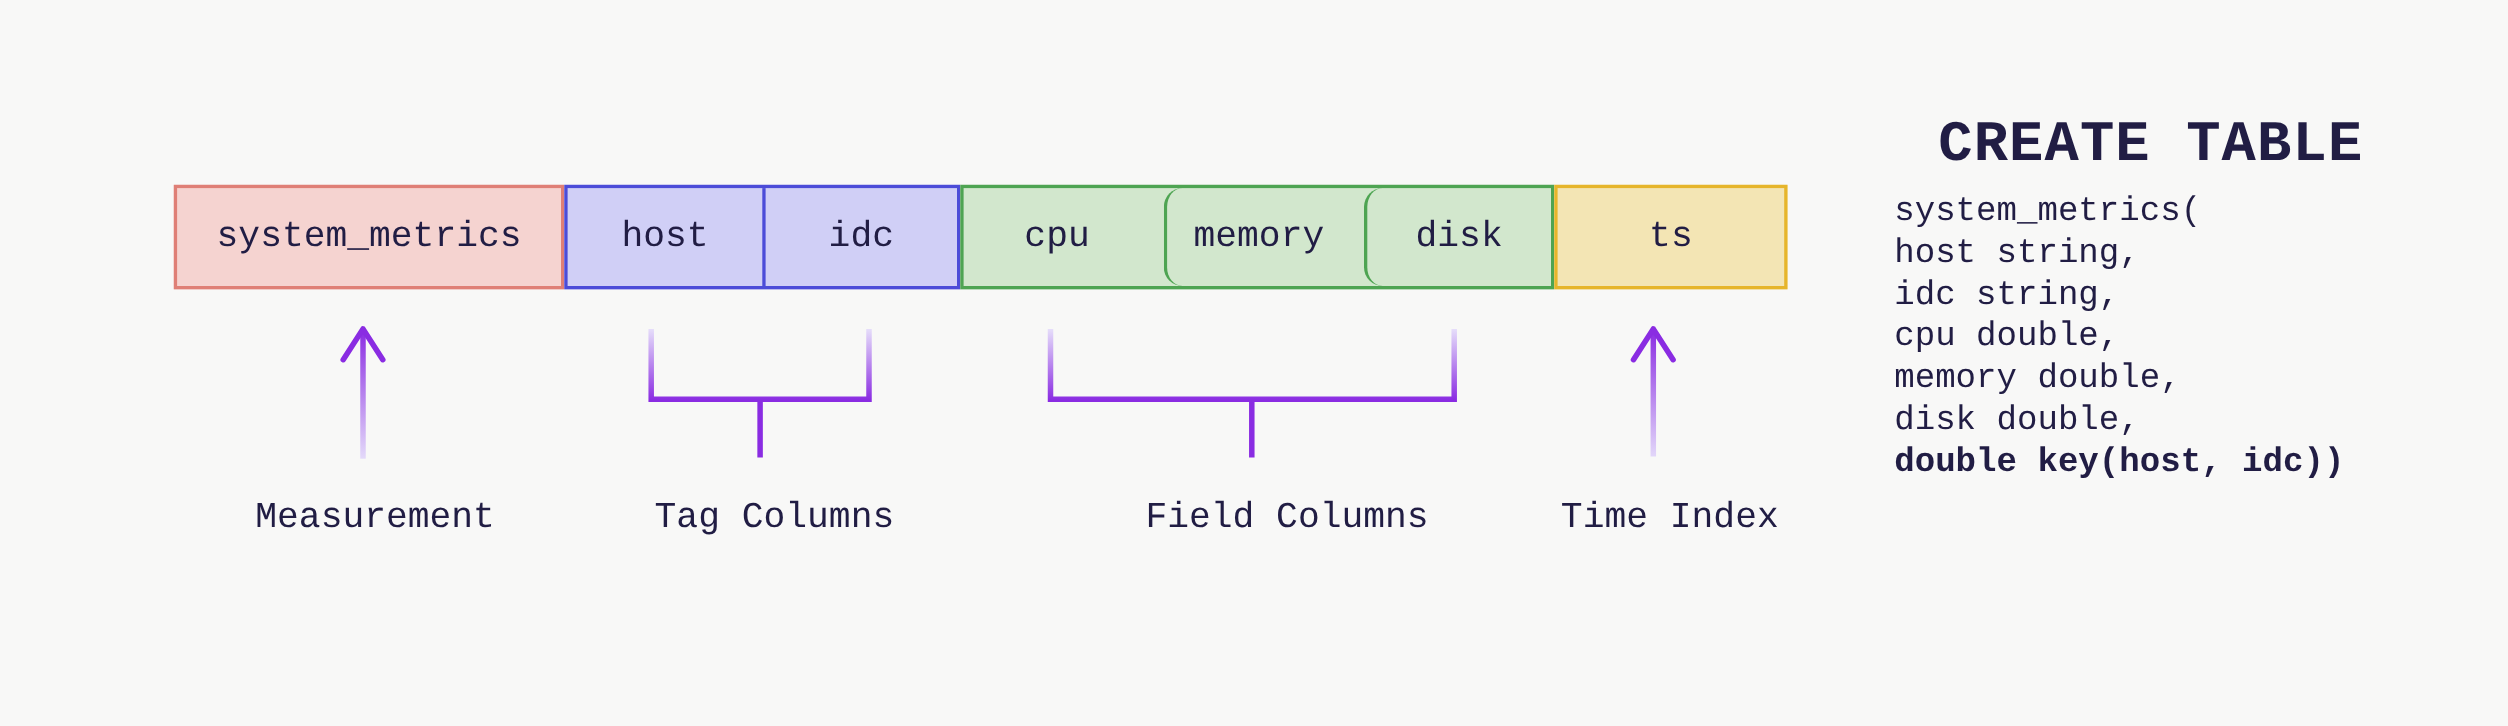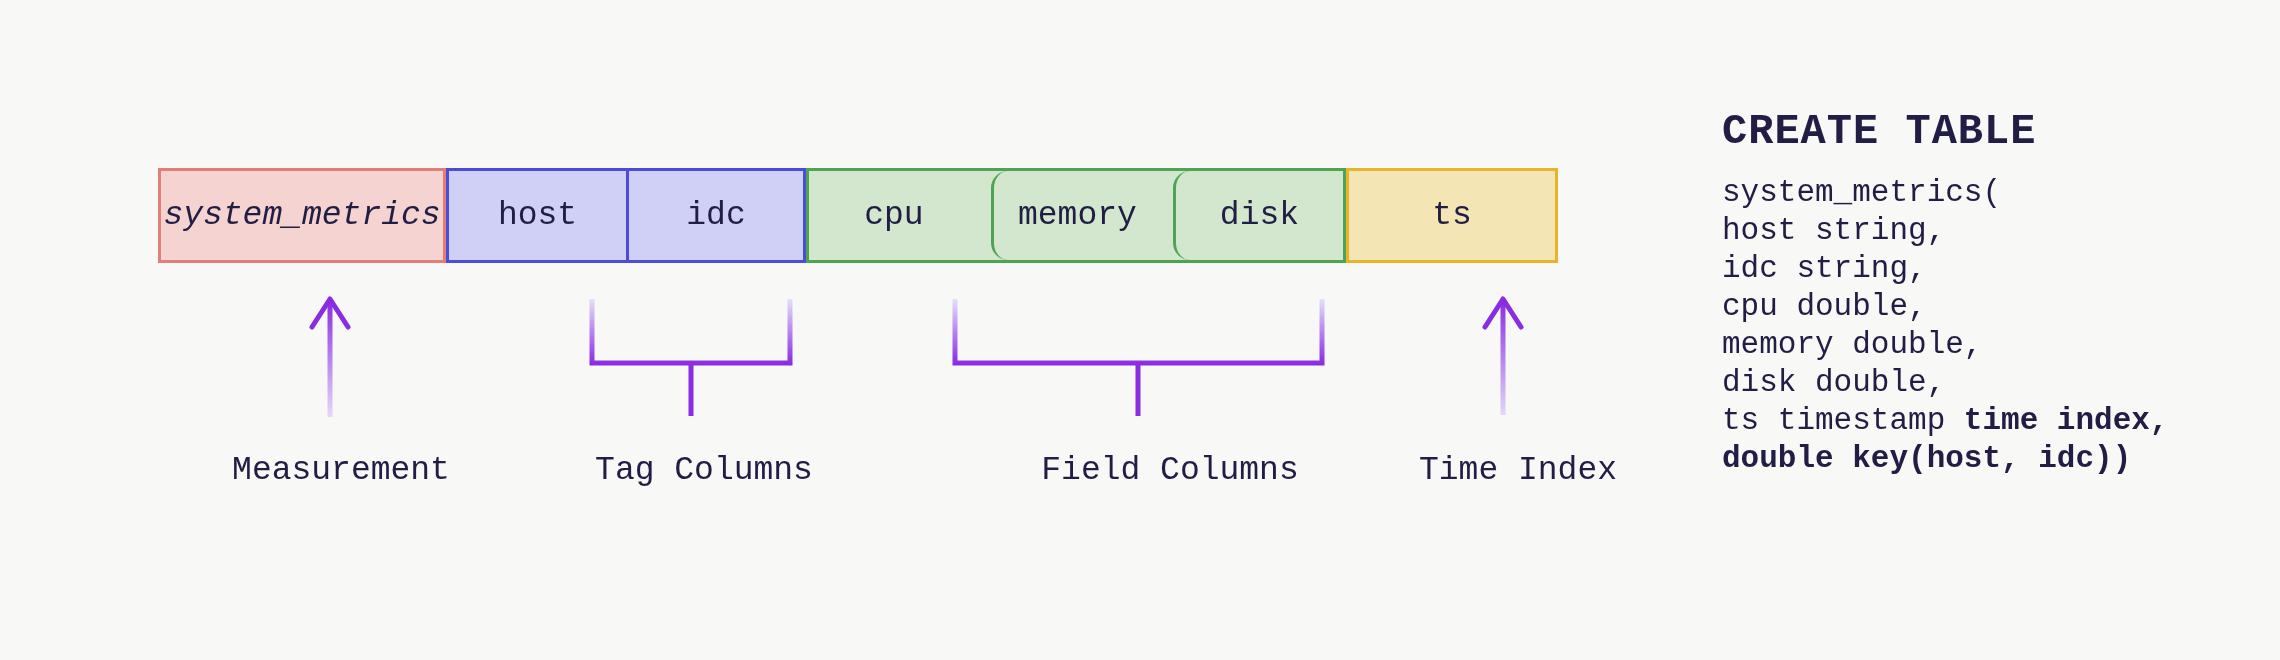--- a/index.html
+++ b/index.html
@@ -32,23 +32,22 @@
     height: 95px; display: flex; align-items: stretch;
   }
   .seg {
     display: flex; align-items: stretch;
   }
   .cell {
     display: flex; align-items: center; justify-content: center;
     font-size: 33px; letter-spacing: 0px; white-space: nowrap;
   }
   .seg-measurement {
-    width: 288px; background: var(--measurement-fill);
+    width: 355px; background: var(--measurement-fill);
     border: 3px solid var(--measurement-border);
-    font-style: italic;
   }
   .seg-tags {
     width: 360px; background: var(--tag-fill);
     border: 3px solid var(--tag-border);
   }
   .seg-tags .cell { width: 50%; }
   .seg-tags .cell + .cell { border-left: 3px solid var(--tag-border); }
   .seg-fields {
     width: 540px; background: var(--field-fill);
     border: 3px solid var(--field-border);
@@ -74,22 +73,22 @@
   .anno-measurement { left: 341px; }
   .anno-tags { left: 704px; }
   .anno-fields { left: 1170px; }
   .anno-time { left: 1518px; }
 
   
   .sql {
     position: absolute; left: 1722px; top: 110px;
   }
   .sql-heading {
-    font-size: 42px; font-weight: bold; line-height: 44px;
-    letter-spacing: 1px; white-space: nowrap;
+    font-size: 52px; font-weight: bold; line-height: 44px;
+    letter-spacing: 1px; white-space: nowrap; margin-left: 40px;
   }
   .sql-lines { margin-top: 20px; }
   .code-line {
     font-size: 31px; line-height: 38px; white-space: pre;
   }
   .code-line .b { font-weight: bold; }
 </style>
 </head>
 <body>
 
@@ -161,18 +160,17 @@
 
   <div class="sql">
     <div class="sql-heading">CREATE TABLE</div>
     <div class="sql-lines">
         <div class="code-line"><span>system_metrics(</span></div>
         <div class="code-line"><span>host string,</span></div>
         <div class="code-line"><span>idc string,</span></div>
         <div class="code-line"><span>cpu double,</span></div>
         <div class="code-line"><span>memory double,</span></div>
         <div class="code-line"><span>disk double,</span></div>
-        <div class="code-line"><span>ts timestamp </span><span class="b">time index,</span></div>
         <div class="code-line"><span class="b">double key(host, idc))</span></div>
       </div>
   </div>
 
 </div>
 
 </body></html>

